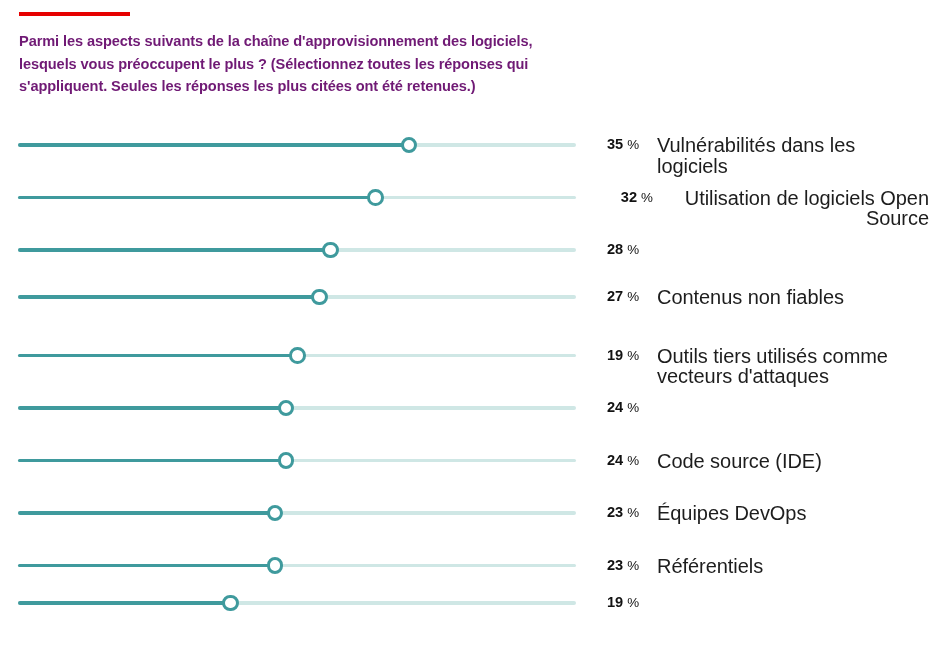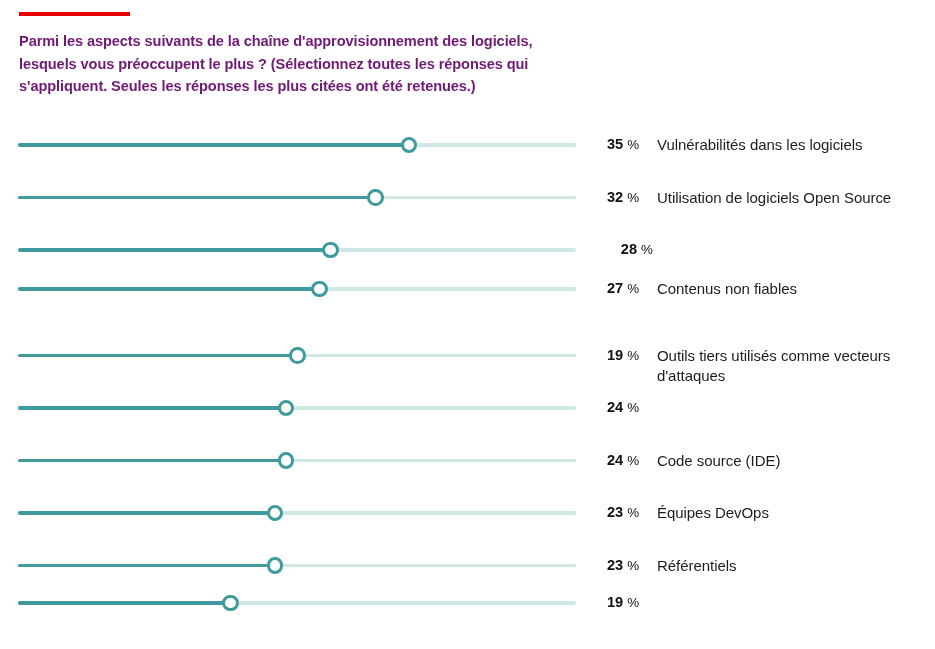--- a/index.html
+++ b/index.html
@@ -104,21 +104,21 @@
   }
   .value .pct {
     font-weight: normal;
     font-size: 13.4px;
   }
   .label {
     position: absolute;
     left: 657px;
     top: 13px;
     width: 272px;
-    font-size: 15px;
+    font-size: 20px;
     line-height: 20.5px;
     color: #1d1d1d;
     letter-spacing: -0.05px;
   }
 </style>
 </head>
 <body>
 
 <div class="accent-rule"></div>
 
@@ -127,38 +127,38 @@
 <div class="chart" id="chart">
     <div class="row" style="top: 0px;">
       <div class="slider" role="slider" aria-valuenow="35">
         <div class="track"></div>
         <div class="track-fill" style="width: 390.6px;"></div>
         <div class="knob" style="left: 390.6px;"></div>
       </div>
       <div class="value"><span>35</span> <span class="pct">%</span></div>
       <div class="label">Vulnérabilités dans les logiciels</div>
     </div>
-    <div class="row" style="top: 52.5px;">
+    <div class="row" style="top: 52.5px; text-align: right;">
       <div class="slider" role="slider" aria-valuenow="32">
         <div class="track"></div>
         <div class="track-fill" style="width: 357.12px;"></div>
         <div class="knob" style="left: 357.12px;"></div>
       </div>
       <div class="value"><span>32</span> <span class="pct">%</span></div>
       <div class="label">Utilisation de logiciels Open Source</div>
     </div>
-    <div class="row" style="top: 105px; text-align: right;">
+    <div class="row" style="top: 105px;">
       <div class="slider" role="slider" aria-valuenow="28">
         <div class="track"></div>
         <div class="track-fill" style="width: 312.48px;"></div>
         <div class="knob" style="left: 312.48px;"></div>
       </div>
       <div class="value"><span>28</span> <span class="pct">%</span></div>
     </div>
-    <div class="row" style="top: 144px;">
+    <div class="row" style="top: 152px;">
       <div class="slider" role="slider" aria-valuenow="27">
         <div class="track"></div>
         <div class="track-fill" style="width: 301.32px;"></div>
         <div class="knob" style="left: 301.32px;"></div>
       </div>
       <div class="value"><span>27</span> <span class="pct">%</span></div>
       <div class="label">Contenus non fiables</div>
     </div>
     <div class="row" style="top: 210.5px;">
       <div class="slider" role="slider" aria-valuenow="25">

